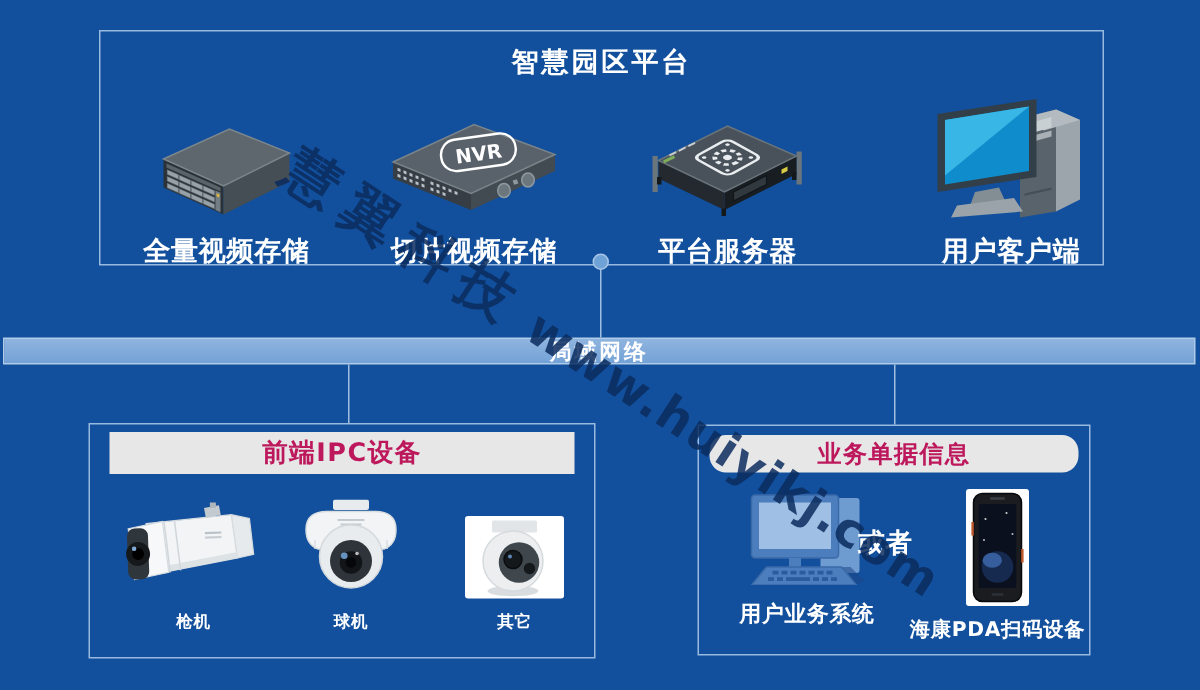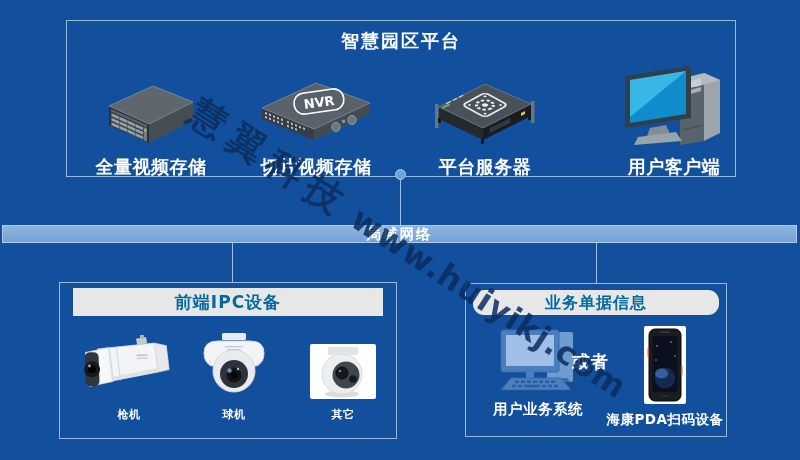--- a/index.html
+++ b/index.html
@@ -38,21 +38,21 @@
     position:absolute; left:2px; top:225px; width:795px; height:18px;
     background:linear-gradient(#8FB4DF,#74A2D6);
     border:1px solid #AECBE8; box-sizing:border-box;
     display:flex; align-items:center; justify-content:center;
   }
   #lan-bar .lan-label { color:#FFFFFF; font-size:14.5px; font-weight:bold; letter-spacing:2px; }
 
   #ipc-box { left:59px; top:282px; width:336px; height:155px; }
   #biz-box { left:465px; top:283px; width:260px; height:152px; }
   .group-header {
-    position:absolute; background:#E7E7E7; color:#0369a1;
+    position:absolute; background:#E7E7E7; color:#be185d;
     font-weight:bold; text-align:center;
   }
   #ipc-header { left:13px; top:5px; width:310px; height:28px; font-size:17px; line-height:28px; letter-spacing:1px; }
   #biz-header { left:7px; top:6px; width:246px; height:25px; font-size:16px; line-height:25px; letter-spacing:1px;border-radius:11px; }
 
   .idev { top:38px; width:104px; }
   .idev .icon-slot { height:78px; }
   #idev-0 { left:17px; } #idev-1 { left:122px; } #idev-2 { left:231px; }
   .idev .dev-label, .bdev .dev-label { font-size:11px; margin-top:8px; }
 

